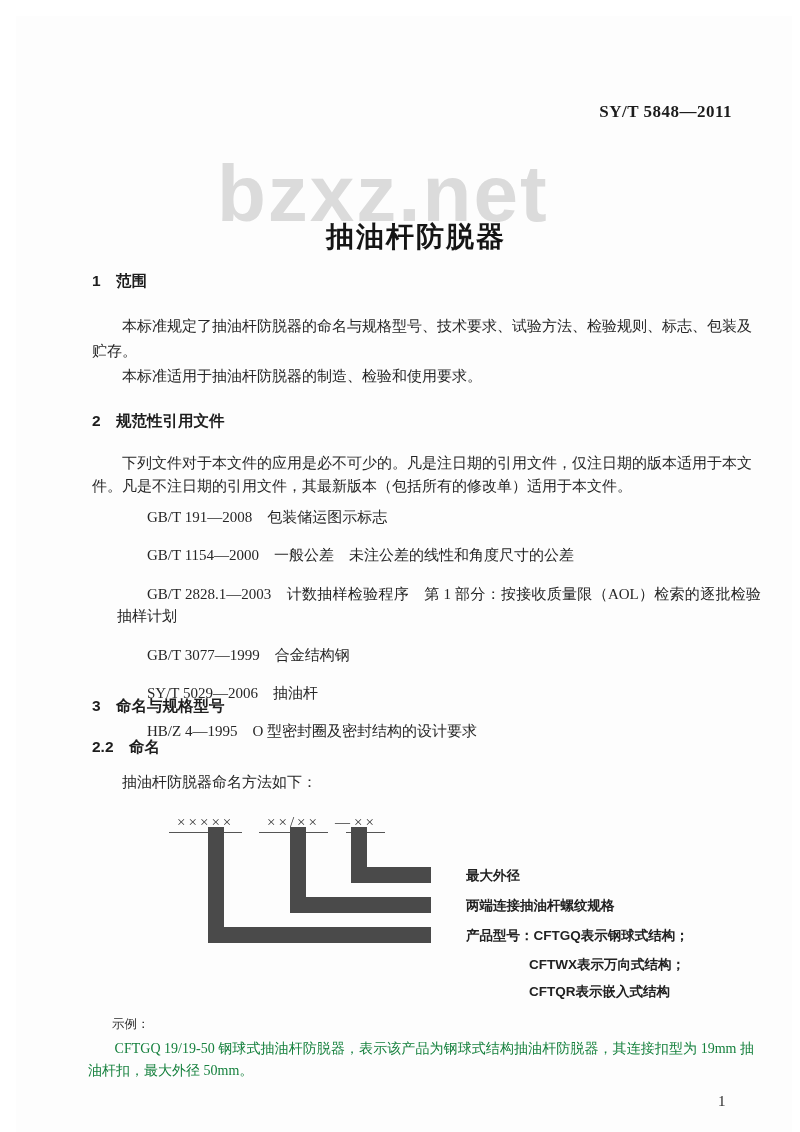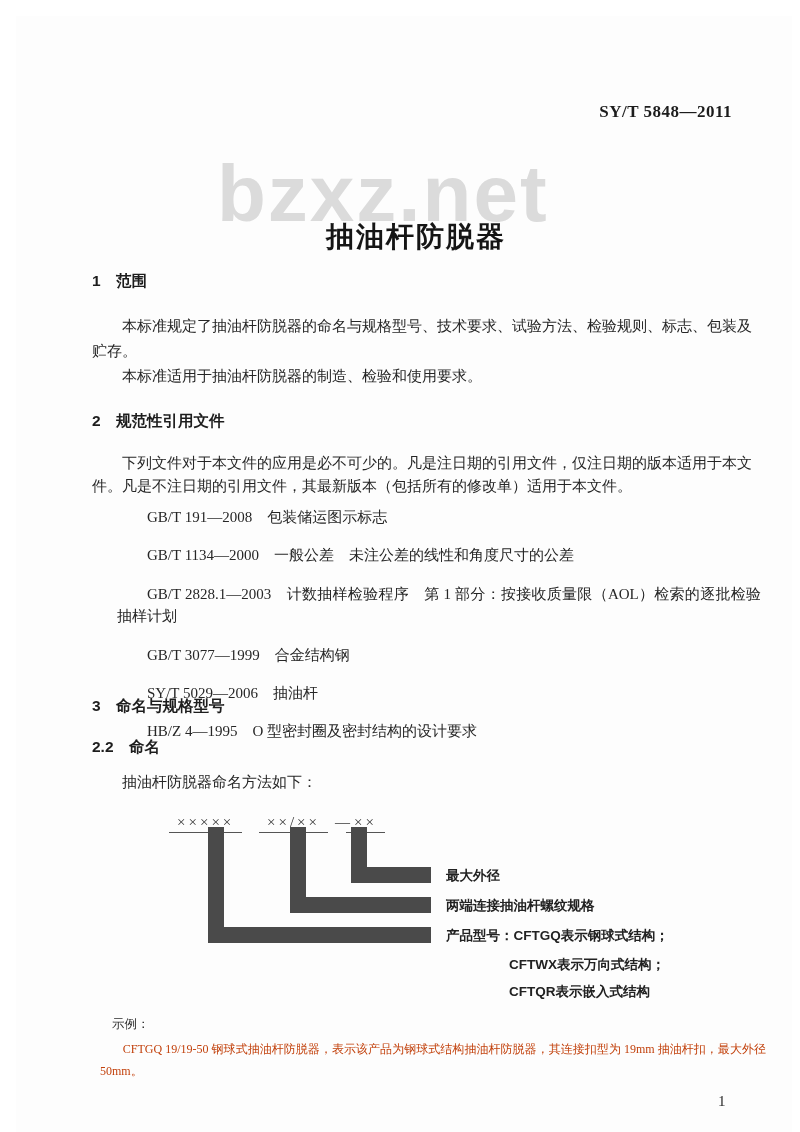--- a/index.html
+++ b/index.html
@@ -78,29 +78,30 @@
   .code.no-underline { border-bottom: none; letter-spacing: 0; }
   .vline { position: absolute; width: 1.5px; background: #4a4a4a; }
   .hline { position: absolute; height: 1.5px; background: #4a4a4a; }
   .dlabel {
     position: absolute;
     font-family: "Liberation Sans", "DejaVu Sans", sans-serif;
     font-weight: 600;
     font-size: 13.5px;
     color: #222;
     white-space: nowrap;
+    margin-left: 20px;
   }
   .example-label { left: 88px; top: 992px; font-size: 12.5px; color: #2b2b2b; }
   .example-text {
-    left: 76px; top: 1014px; width: 682px;
-    font-size: 12px;
+    left: 64px; top: 1014px; width: 682px;
+    font-size: 14px;
     line-height: 22px;
     text-indent: 1.9em;
     text-align: justify;
-    color: #c2410c;
+    color: #15803d;
   }
   .page-number { left: 694px; top: 1069px; font-size: 15px; color: #2a2a2a; }
 </style>
 </head>
 <body>
 
 <div class="page">
 
   <div class="abs std-number">SY/T 5848—2011</div>
 
@@ -113,21 +114,21 @@
   <div class="abs body-p" style="top:290px">本标准规定了抽油杆防脱器的命名与规格型号、技术要求、试验方法、检验规则、标志、包装及贮存。</div>
 
   <div class="abs body-p" style="top:340px">本标准适用于抽油杆防脱器的制造、检验和使用要求。</div>
 
   <div class="abs heading" style="top:387px">2　规范性引用文件</div>
 
   <div class="abs body-p" style="top:428px; line-height:23px;">下列文件对于本文件的应用是必不可少的。凡是注日期的引用文件，仅注日期的版本适用于本文件。凡是不注日期的引用文件，其最新版本（包括所有的修改单）适用于本文件。</div>
 
   <div class="abs refs" style="top:474px">
       <div class="ref-item">GB/T 191—2008　包装储运图示标志</div>
-      <div class="ref-item">GB/T 1134—2000　一般公差　未注公差的线性和角度尺寸的公差</div>
+      <div class="ref-item">GB/T 1154—2000　一般公差　未注公差的线性和角度尺寸的公差</div>
       <div class="ref-item">GB/T 2828.1—2003　计数抽样检验程序　第 1 部分：按接收质量限（AOL）检索的逐批检验抽样计划</div>
       <div class="ref-item">GB/T 3077—1999　合金结构钢</div>
       <div class="ref-item">SY/T 5029—2006　抽油杆</div>
       <div class="ref-item">HB/Z 4—1995　O 型密封圈及密封结构的设计要求</div>
     </div>
 
   <div class="abs heading" style="top:672px">3　命名与规格型号</div>
 
   <div class="abs heading" style="top:713px">2.2　命名</div>
 

